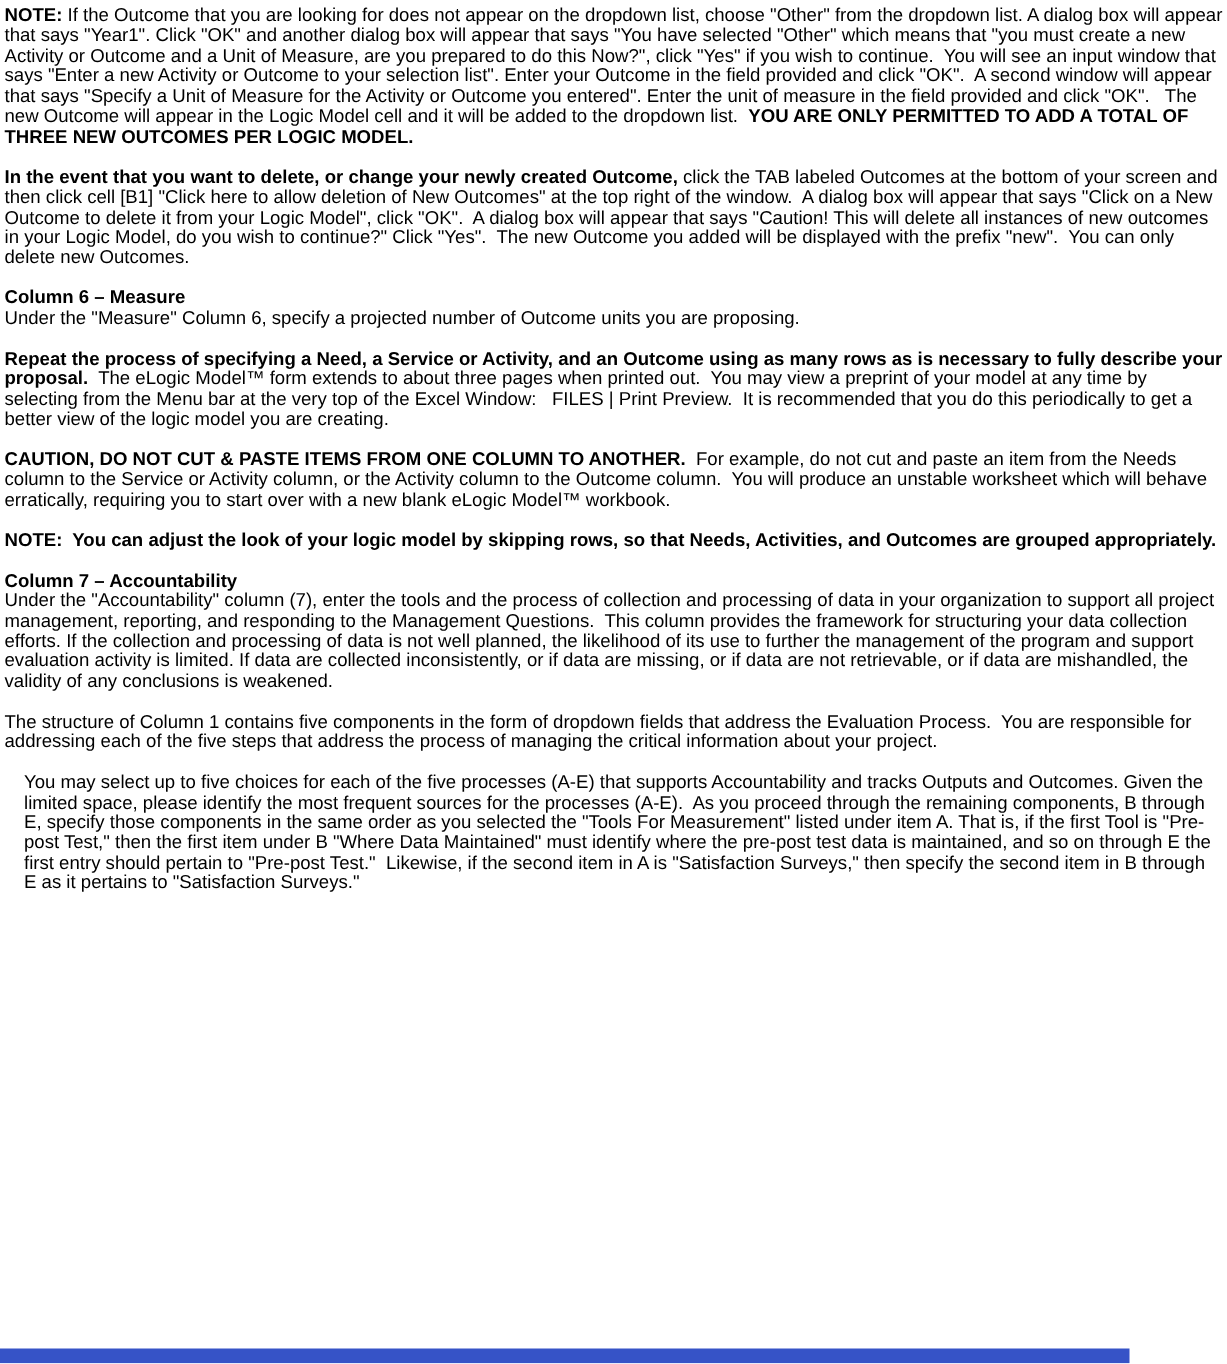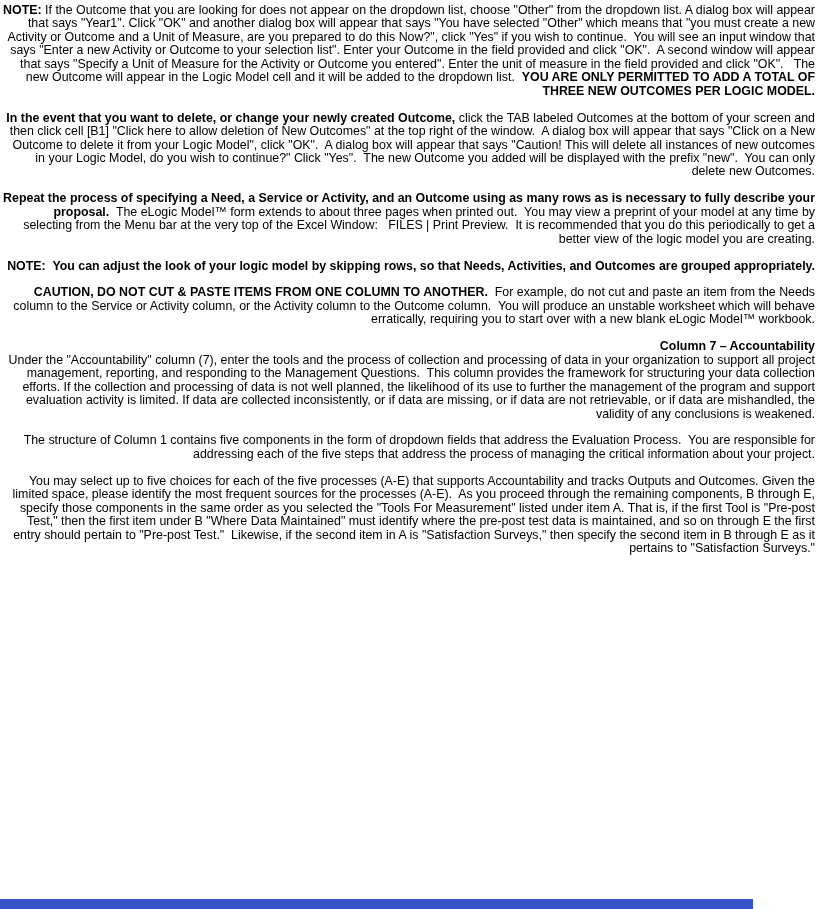--- a/index.html
+++ b/index.html
@@ -20,28 +20,29 @@
     background: #ffffff;
   }
   .text-body {
     position: absolute;
     top: 4px;
     left: 3px;
     width: 812px;
     color: #000000;
     font-size: 12.4px;
     line-height: 13.45px;
-    text-align: right;
+    text-align: left;
   }
   .text-body p {
     margin: 0 0 13.45px 0;
     white-space: pre-wrap;
   }
   .text-body p:last-child {
     margin-bottom: 0;
+    margin-left: 13px;
   }
   .b {
     font-weight: bold;
   }
   .bottom-strip {
     position: absolute;
     left: 0;
     bottom: 0;
     width: 818px;
     height: 10px;
@@ -56,23 +57,25 @@
     background: #3653c7;
   }
 </style>
 </head>
 <body>
 
 <div class="page">
   <div class="text-body" id="doc">
       <p><span class="b">NOTE:</span><span> If the Outcome that you are looking for does not appear on the dropdown list, choose "Other" from the dropdown list. A dialog box will appear that says "Year1". Click "OK" and another dialog box will appear that says "You have selected "Other" which means that "you must create a new Activity or Outcome and a Unit of Measure, are you prepared to do this Now?", click "Yes" if you wish to continue.  You will see an input window that says "Enter a new Activity or Outcome to your selection list". Enter your Outcome in the field provided and click "OK".  A second window will appear that says "Specify a Unit of Measure for the Activity or Outcome you entered". Enter the unit of measure in the field provided and click "OK".   The new Outcome will appear in the Logic Model cell and it will be added to the dropdown list.  </span><span class="b">YOU ARE ONLY PERMITTED TO ADD A TOTAL OF THREE NEW OUTCOMES PER LOGIC MODEL.</span></p>
       <p><span class="b">In the event that you want to delete, or change your newly created Outcome,</span><span> click the TAB labeled Outcomes at the bottom of your screen and then click cell [B1] "Click here to allow deletion of New Outcomes" at the top right of the window.  A dialog box will appear that says "Click on a New Outcome to delete it from your Logic Model", click "OK".  A dialog box will appear that says "Caution! This will delete all instances of new outcomes in your Logic Model, do you wish to continue?" Click "Yes".  The new Outcome you added will be displayed with the prefix "new".  You can only delete new Outcomes.</span></p>
+      <p><span class="b">Column 6 – Measure
+</span><span>Under the "Measure" Column 6, specify a projected number of Outcome units you are proposing.</span></p>
       <p><span class="b">Repeat the process of specifying a Need, a Service or Activity, and an Outcome using as many rows as is necessary to fully describe your proposal.</span><span>  The eLogic Model™ form extends to about three pages when printed out.  You may view a preprint of your model at any time by selecting from the Menu bar at the very top of the Excel Window:   FILES | Print Preview.  It is recommended that you do this periodically to get a better view of the logic model you are creating.</span></p>
+      <p><span class="b">CAUTION, DO NOT CUT &amp; PASTE ITEMS FROM ONE COLUMN TO ANOTHER.</span><span>  For example, do not cut and paste an item from the Needs column to the Service or Activity column, or the Activity column to the Outcome column.  You will produce an unstable worksheet which will behave erratically, requiring you to start over with a new blank eLogic Model™ workbook.</span></p>
       <p><span class="b">NOTE:  You can adjust the look of your logic model by skipping rows, so that Needs, Activities, and Outcomes are grouped appropriately.</span></p>
-      <p><span class="b">CAUTION, DO NOT CUT &amp; PASTE ITEMS FROM ONE COLUMN TO ANOTHER.</span><span>  For example, do not cut and paste an item from the Needs column to the Service or Activity column, or the Activity column to the Outcome column.  You will produce an unstable worksheet which will behave erratically, requiring you to start over with a new blank eLogic Model™ workbook.</span></p>
       <p><span class="b">Column 7 – Accountability
 </span><span>Under the "Accountability" column (7), enter the tools and the process of collection and processing of data in your organization to support all project management, reporting, and responding to the Management Questions.  This column provides the framework for structuring your data collection efforts. If the collection and processing of data is not well planned, the likelihood of its use to further the management of the program and support evaluation activity is limited. If data are collected inconsistently, or if data are missing, or if data are not retrievable, or if data are mishandled, the validity of any conclusions is weakened.</span></p>
       <p><span>The structure of Column 1 contains five components in the form of dropdown fields that address the Evaluation Process.  You are responsible for addressing each of the five steps that address the process of managing the critical information about your project.</span></p>
       <p><span>You may select up to five choices for each of the five processes (A-E) that supports Accountability and tracks Outputs and Outcomes. Given the limited space, please identify the most frequent sources for the processes (A-E).  As you proceed through the remaining components, B through E, specify those components in the same order as you selected the "Tools For Measurement" listed under item A. That is, if the first Tool is "Pre-post Test," then the first item under B "Where Data Maintained" must identify where the pre-post test data is maintained, and so on through E the first entry should pertain to "Pre-post Test."  Likewise, if the second item in A is "Satisfaction Surveys," then specify the second item in B through E as it pertains to "Satisfaction Surveys."</span></p>
     </div>
   <div class="bottom-strip">
     <div class="bar-blue" style="background: rgb(54, 83, 199);"></div>
   </div>
 </div>
 

